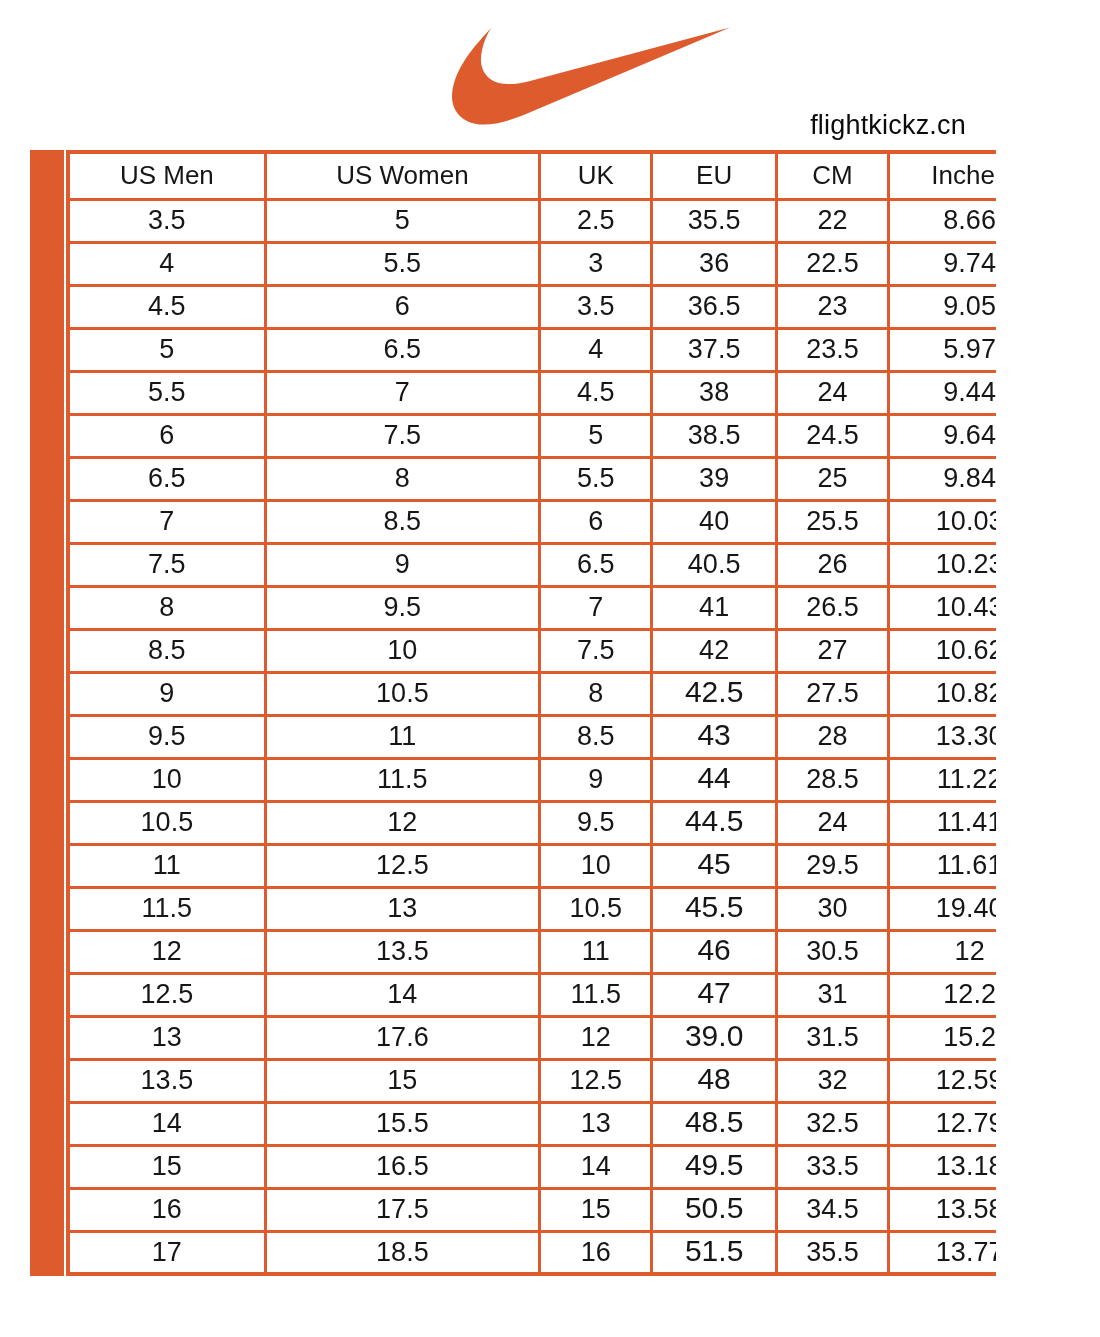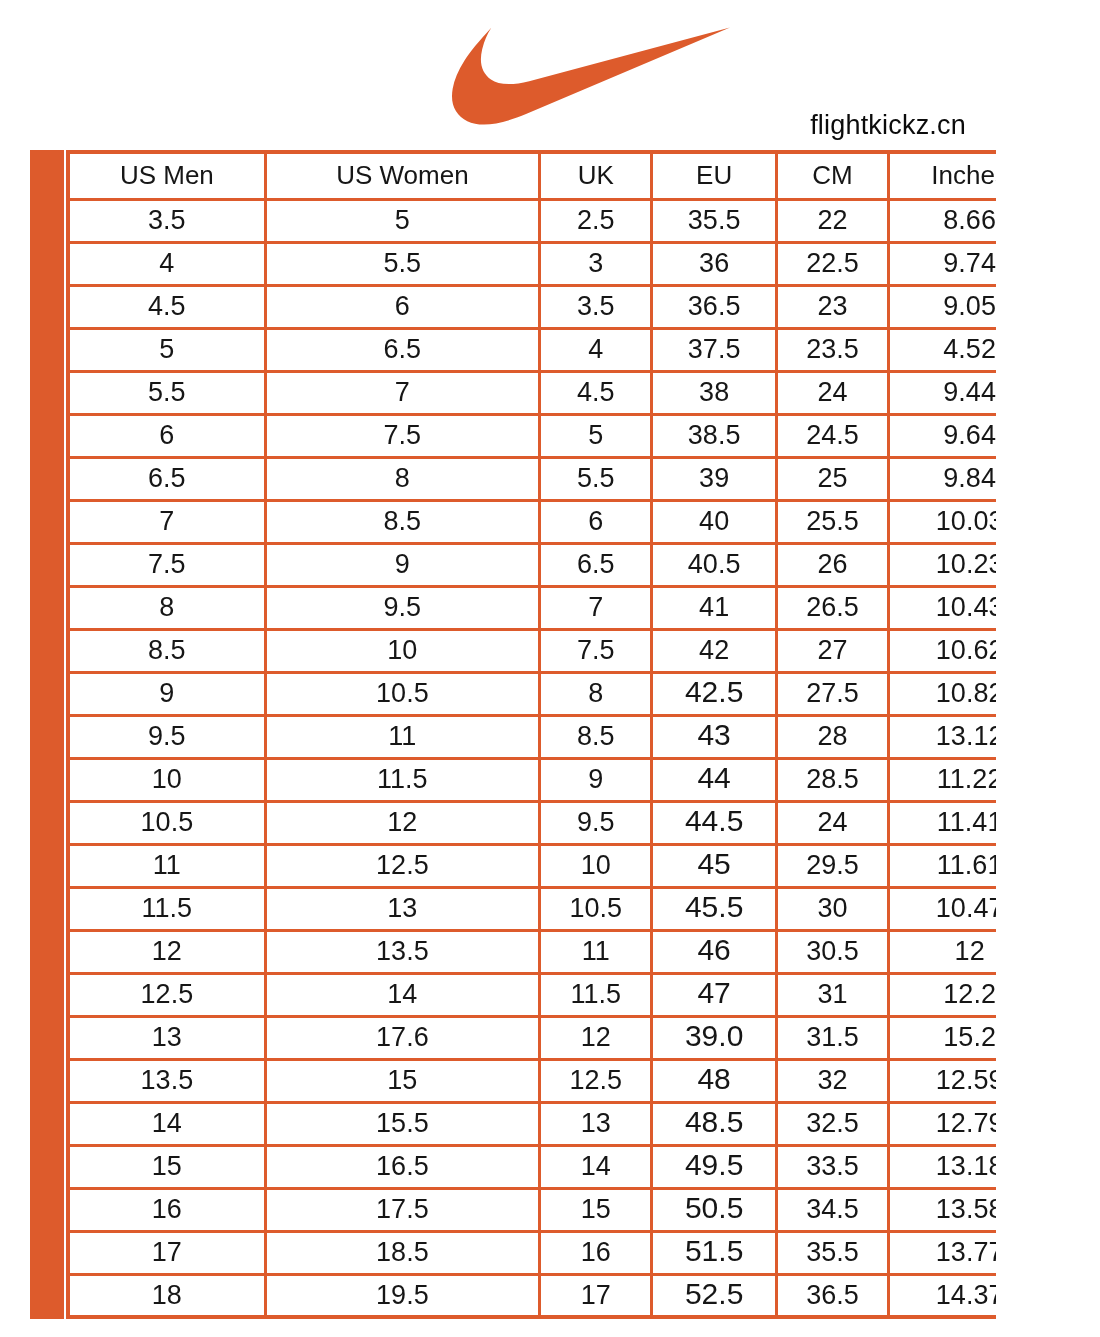--- a/index.html
+++ b/index.html
@@ -101,21 +101,21 @@
             <td>36.5</td>
             <td>23</td>
             <td>9.05</td>
           </tr>
           <tr>
             <td>5</td>
             <td>6.5</td>
             <td>4</td>
             <td>37.5</td>
             <td>23.5</td>
-            <td>4.52</td>
+            <td>5.97</td>
           </tr>
           <tr>
             <td>5.5</td>
             <td>7</td>
             <td>4.5</td>
             <td>38</td>
             <td>24</td>
             <td>9.44</td>
           </tr>
           <tr>
@@ -173,21 +173,21 @@
             <td class="raised">42.5</td>
             <td>27.5</td>
             <td>10.82</td>
           </tr>
           <tr>
             <td>9.5</td>
             <td>11</td>
             <td>8.5</td>
             <td class="raised">43</td>
             <td>28</td>
-            <td>13.12</td>
+            <td>13.30</td>
           </tr>
           <tr>
             <td>10</td>
             <td>11.5</td>
             <td>9</td>
             <td class="raised">44</td>
             <td>28.5</td>
             <td>11.22</td>
           </tr>
           <tr>
@@ -205,21 +205,21 @@
             <td class="raised">45</td>
             <td>29.5</td>
             <td>11.61</td>
           </tr>
           <tr>
             <td>11.5</td>
             <td>13</td>
             <td>10.5</td>
             <td class="raised">45.5</td>
             <td>30</td>
-            <td>10.47</td>
+            <td>19.40</td>
           </tr>
           <tr>
             <td>12</td>
             <td>13.5</td>
             <td>11</td>
             <td class="raised">46</td>
             <td>30.5</td>
             <td>12</td>
           </tr>
           <tr>
@@ -271,26 +271,18 @@
             <td>13.58</td>
           </tr>
           <tr>
             <td>17</td>
             <td>18.5</td>
             <td>16</td>
             <td class="raised">51.5</td>
             <td>35.5</td>
             <td>13.77</td>
           </tr>
-          <tr>
-            <td>18</td>
-            <td>19.5</td>
-            <td>17</td>
-            <td class="raised">52.5</td>
-            <td>36.5</td>
-            <td>14.37</td>
-          </tr>
         </tbody>
     </table>
     <div class="bar right"></div>
   </div>
 
 </div>
 
 </body></html>

